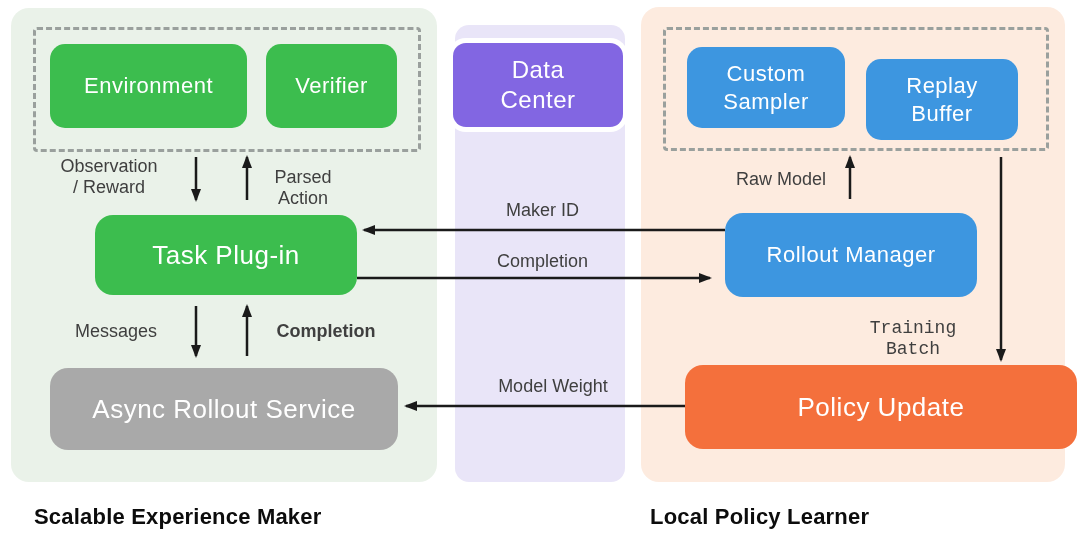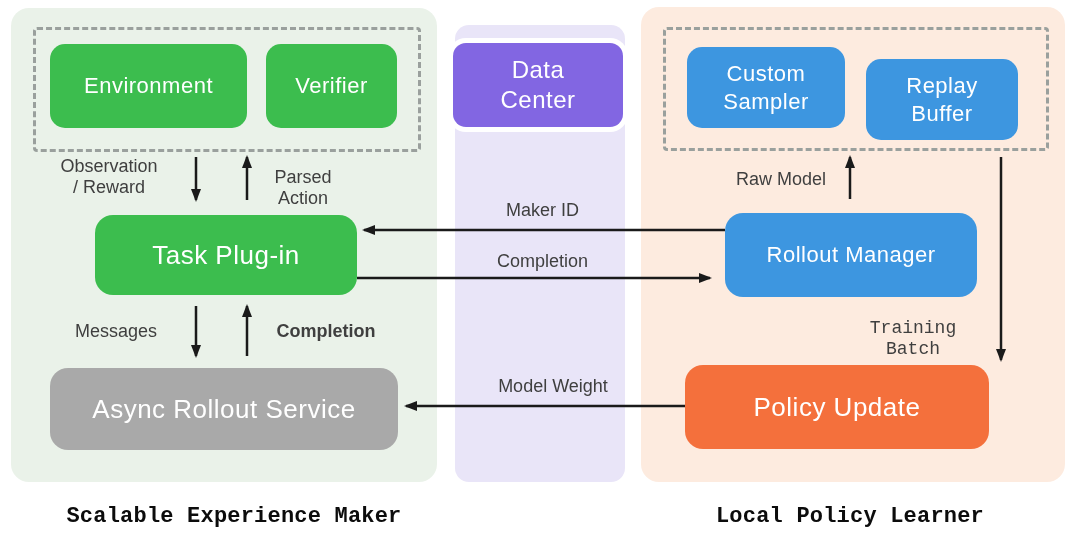--- a/index.html
+++ b/index.html
@@ -25,38 +25,38 @@
   .orange{background:#f4703c;}
   .purple{background:#8266e2;box-shadow:0 0 0 5px #ffffff;}
   .n-environment{left:50px;top:44px;width:197px;height:84px;font-size:22px;}
   .n-verifier{left:266px;top:44px;width:131px;height:84px;font-size:22px;}
   .n-task-plugin{left:95px;top:215px;width:262px;height:80px;font-size:26px;border-radius:18px;}
   .n-async{left:50px;top:368px;width:348px;height:82px;font-size:26px;border-radius:18px;}
   .n-data-center{left:453px;top:43px;width:170px;height:84px;font-size:24px;border-radius:13px;}
   .n-custom-sampler{left:687px;top:47px;width:158px;height:81px;font-size:22px;}
   .n-replay-buffer{left:866px;top:59px;width:152px;height:81px;font-size:22px;}
   .n-rollout-manager{left:725px;top:213px;width:252px;height:84px;font-size:22px;border-radius:18px;}
-  .n-policy-update{left:685px;top:365px;width:304px;height:84px;font-size:26px;border-radius:18px;}
+  .n-policy-update{left:685px;top:365px;width:392px;height:84px;font-size:26px;border-radius:18px;}
   .lbl{
     position:absolute;color:#3f3f3f;font-size:18px;line-height:21px;
     text-align:center;white-space:pre-line;
   }
   .l-observation{left:44px;top:156px;width:130px;}
   .l-parsed{left:268px;top:156px;width:70px;margin-top:11px;}
   .l-messages{left:52px;top:321px;width:128px;}
   .l-completion{left:264px;top:321px;width:124px;font-weight:bold;}
   .l-task-id{left:480px;top:200px;width:125px;}
   .l-trajectory{left:470px;top:251px;width:145px;}
   .l-reward2{left:470px;top:282px;width:145px;}
   .l-model-weight{left:468px;top:376px;width:170px;}
   .l-raw-batch{left:725px;top:169px;width:112px;}
   .l-training-batch{left:843px;top:318px;width:140px;font-family:Liberation Mono, monospace;}
   .sec-title{
     position:absolute;top:504px;color:#0c0c0c;font-size:22px;font-weight:bold;
-    text-align:center;letter-spacing:0.2px;font-family:Liberation Mono, monospace;
+    text-align:left;letter-spacing:0.2px;
   }
   .t-left{left:34px;width:400px;}
   .t-right{left:650px;width:400px;}
   svg.arrows{position:absolute;left:0;top:0;width:1080px;height:541px;pointer-events:none;}
 </style>
 </head>
 <body>
 
 <div class="canvas">
 

